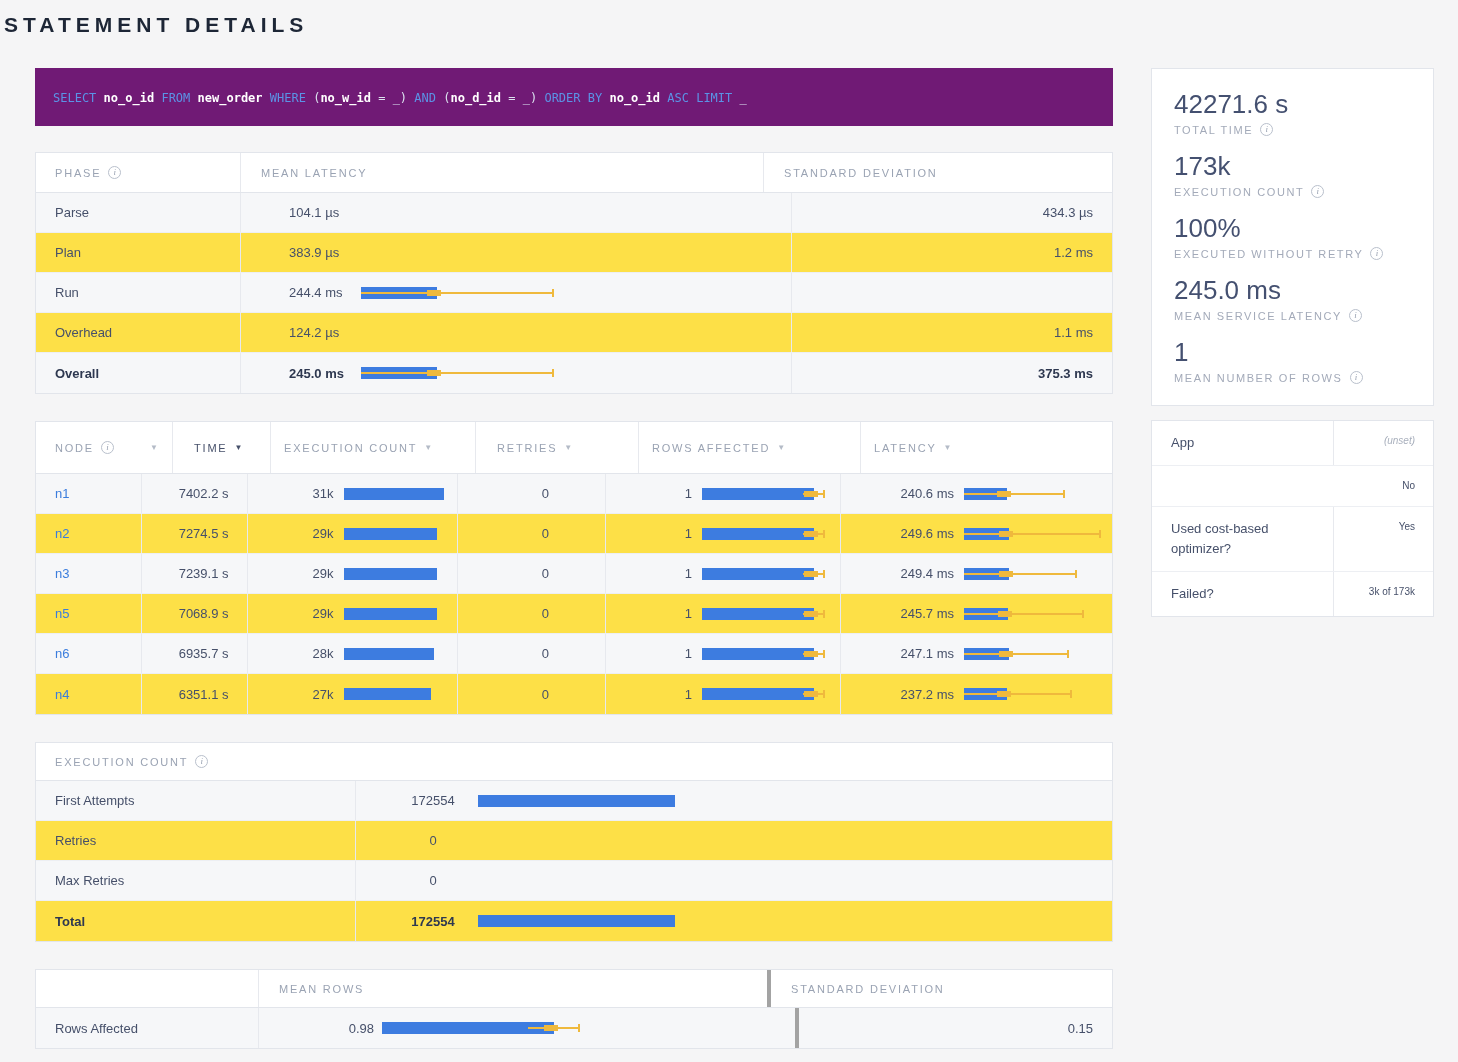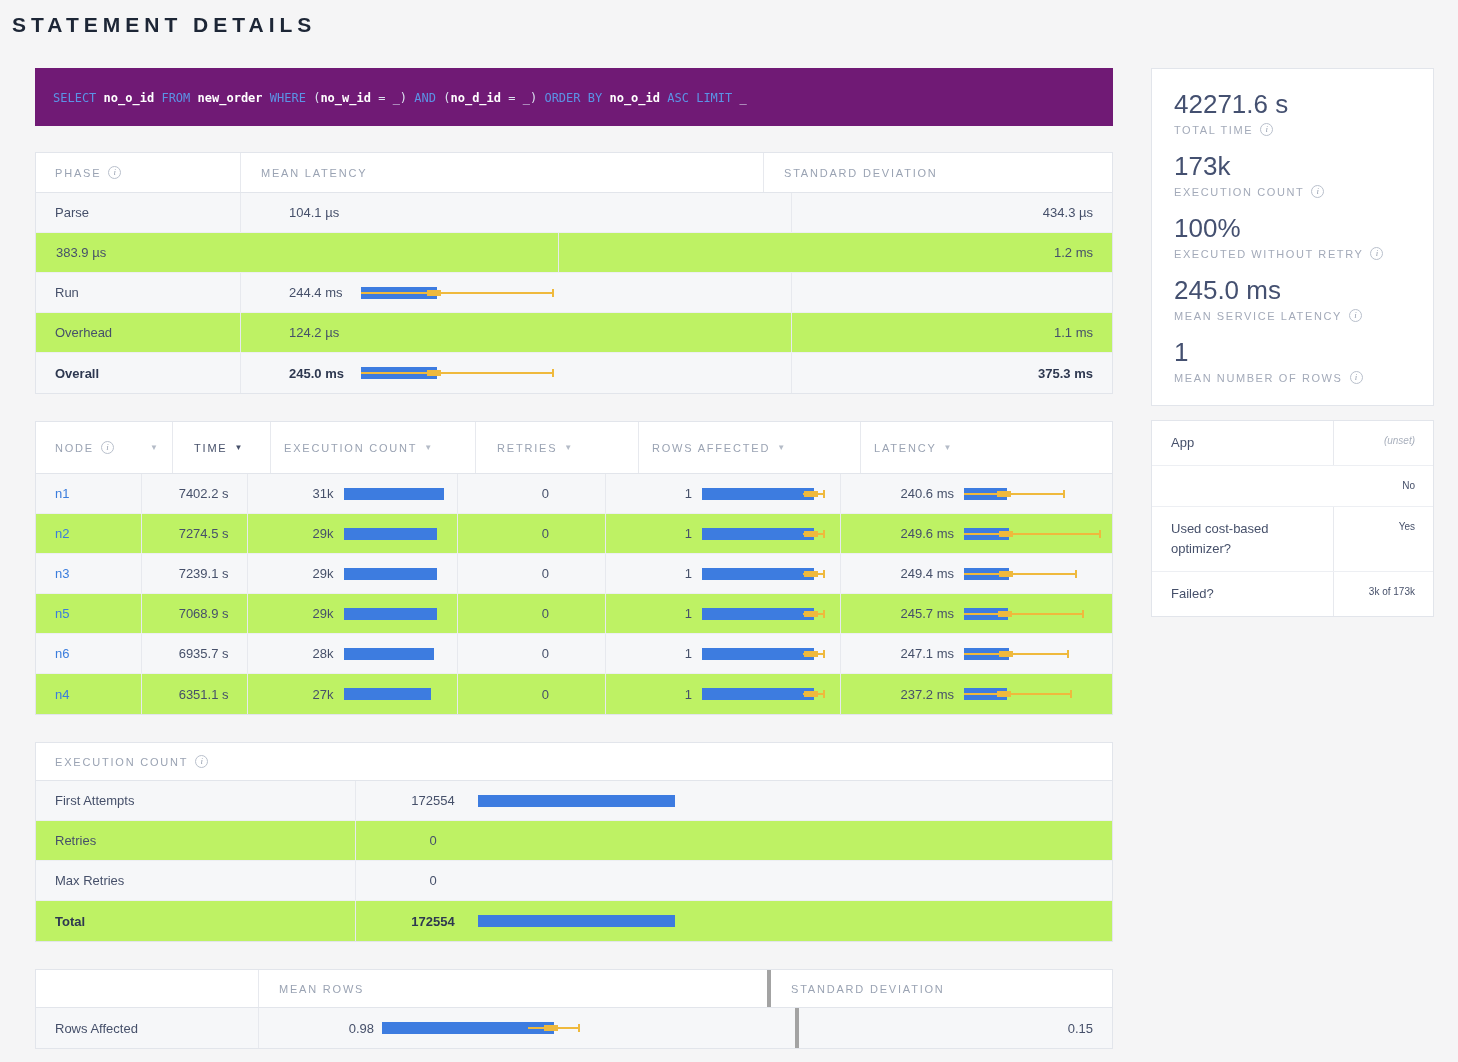--- a/index.html
+++ b/index.html
@@ -5,35 +5,35 @@
   * { box-sizing: border-box; margin: 0; padding: 0; }
   html,body { width: 1458px; height: 1062px; }
   body {
     background: #f5f5f6;
     font-family: "Liberation Sans", sans-serif;
     color: #46506a;
     overflow: hidden;
   }
   h1 {
     font-size: 21px; font-weight: 700; letter-spacing: 5px;
-    color: #1d2636; padding: 13px 0 0 12px; height: 45px; text-transform: uppercase;
+    color: #1d2636; padding: 13px 0 0 4px; height: 45px; text-transform: uppercase;
   }
   .layout { display: flex; align-items: flex-start; padding: 23px 29px 0 35px; gap: 38px; }
   .main-col { width: 1078px; flex: none; }
   .side-col { width: 283px; flex: none; }
 
   
   .sql-box { background: #701a75; padding: 20px 18px; margin-bottom: 26px; }
   .sql { font-family: "DejaVu Sans Mono", monospace; font-size: 12px; color: #cdd6e6; white-space: pre-wrap; }
   .sql-kw { color: #5b93e6; }
   .sql-id { color: #ffffff; font-weight: 700; }
   .sql-p  { color: #dbe2ef; }
 
   
-  .table { background: #bef264; border: 1px solid #e2e5eb; margin-bottom: 27px; }
+  .table { background: #fde047; border: 1px solid #e2e5eb; margin-bottom: 27px; }
   .thead { display: flex; border-bottom: 1px solid #e2e5eb; background: #fff; }
   .th {
     font-size: 11px; letter-spacing: 1.8px; color: #9aa3b3; font-weight: 500;
     text-transform: uppercase; display: flex; align-items: center; white-space: nowrap;
   }
   .tr { display: flex; height: 40px; border-bottom: 1px solid #edeff3; gap: 28px; }
   .tbody .tr:last-child { border-bottom: none; }
   .tbody .tr:nth-child(odd) { background: #f6f7f9; }
   .td { font-size: 13px; color: #46506a; display: flex; align-items: center; white-space: nowrap; }
   .tr.bold .td, .tr.bold .val { font-weight: 700; color: #2e3850; }
@@ -155,20 +155,21 @@
       <div class="tbody" id="phase-body">
           <div class="tr">
             <div class="td col-phase">Parse</div>
             <div class="td col-mean">
               <span class="val w72">104.1 µs</span>
               <div class="bar phase-bar"></div>
             </div>
             <div class="td col-std">434.3 µs</div>
           </div>
           <div class="tr">
+            <div class="td col-phase">Plan</div>
             <div class="td col-mean">
               <span class="val w72">383.9 µs</span>
               <div class="bar phase-bar"></div>
             </div>
             <div class="td col-std">1.2 ms</div>
           </div>
           <div class="tr">
             <div class="td col-phase">Run</div>
             <div class="td col-mean">
               <span class="val w72">244.4 ms</span>

